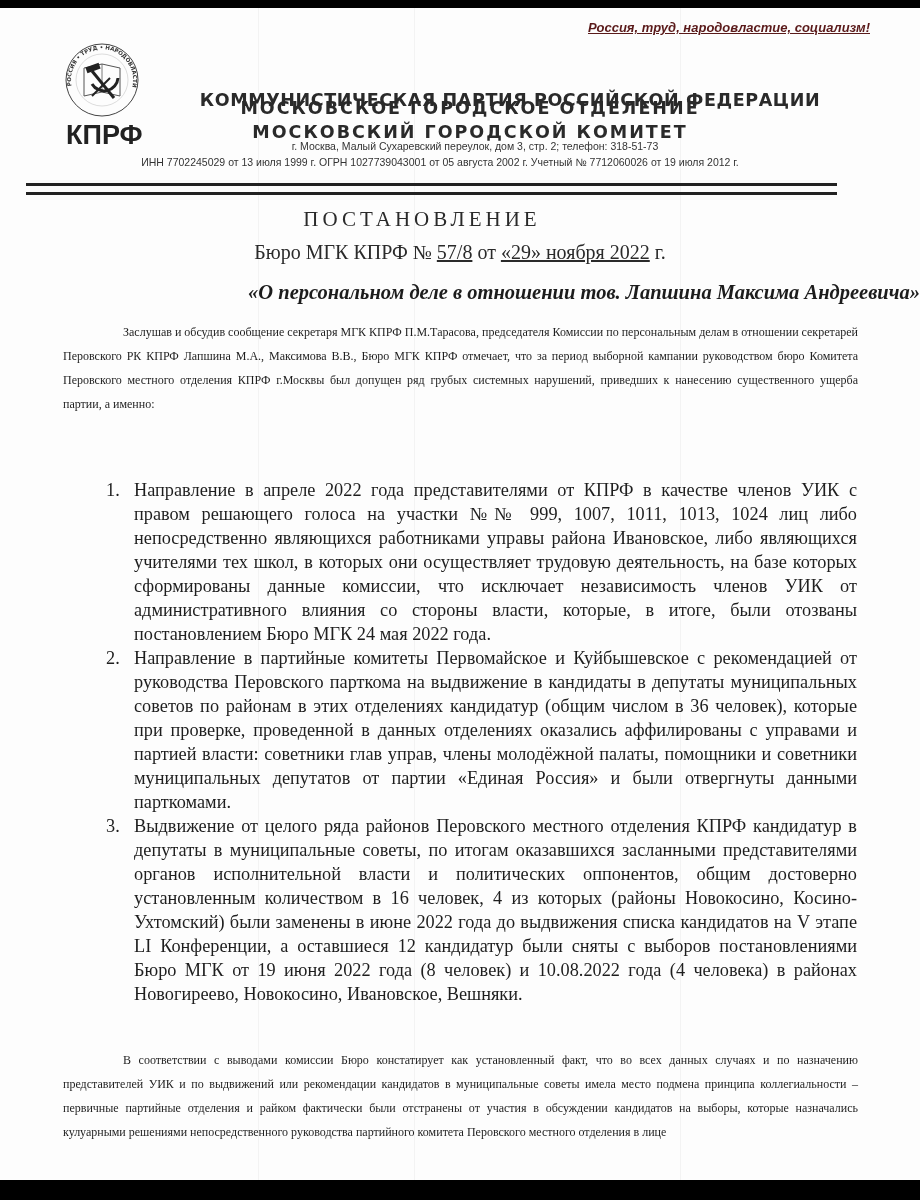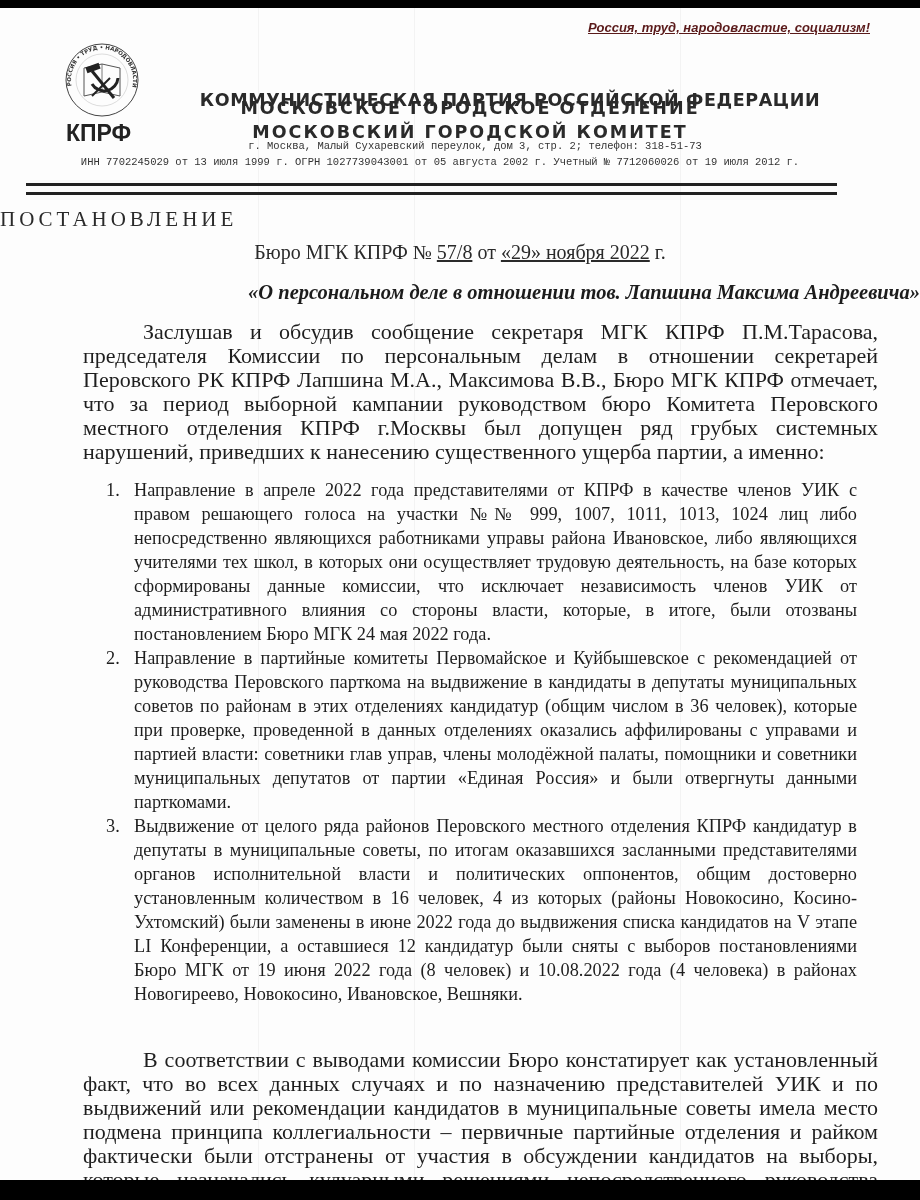--- a/index.html
+++ b/index.html
@@ -25,63 +25,62 @@
     font-style: italic; font-weight: bold;
     font-size: 13px; color: #5a1a1a;
     text-decoration: underline;
   }
   .logo {
     position: absolute; left: 62px; top: 30px; width: 96px; height: 115px;
   }
   .logo-text {
     position: absolute; left: 66px; top: 112px;
     font-family: "Liberation Sans", sans-serif;
-    font-weight: bold; font-size: 23px; color: #222;
+    font-weight: bold; font-size: 27px; color: #222;
     letter-spacing: 0px;
   }
   .hdr-line {
     position: absolute; left: 165px; width: 700px; text-align: center;
     font-family: "DejaVu Sans", sans-serif; font-weight: bold;
     color: #2a2a2a;
   }
   .hdr-1 { top: 41px; left: 160px; width: 700px; font-size: 17.5px; letter-spacing: 0.6px; margin-top: 41px; }
   .hdr-2 { top: 90px; left: 150px; width: 640px; font-size: 17.5px; letter-spacing: 2px; }
   .hdr-3 { top: 114px; left: 150px; width: 640px; font-size: 17.5px; letter-spacing: 2px; }
   .addr {
     position: absolute; left: 110px; width: 700px; text-align: center;
-    font-family: Liberation Mono, monospace; font-size: 10.5px; color: #333;
+    font-family: Liberation Sans, sans-serif; font-size: 10.5px; color: #333;
   }
   .addr-1 { top: 132px; left: 125px; }
   .addr-2 { top: 148px; left: 80px; width: 720px; }
   .rule {
     position: absolute; left: 26px; width: 811px; height: 3px; background: #222;
   }
   .rule-1 { top: 175px; }
   .rule-2 { top: 184px; }
 
   .title {
-    position: absolute; left: 0; width: 844px; text-align: left;
+    position: absolute; left: 0; width: 844px; text-align: center;
     top: 199px; font-size: 21px; letter-spacing: 4px; color: #2a2a2a;
   }
   .subtitle {
     position: absolute; left: 0; width: 920px; text-align: center;
     top: 233px; font-size: 20px; color: #2a2a2a;
   }
   .subtitle .u { text-decoration: underline; }
   .heading {
     position: absolute; left: 0; width: 920px; text-align: right;
     top: 273px; font-size: 20.5px; font-style: italic; font-weight: bold; color: #1c1c1c;
   }
 
   .para {
     position: absolute; left: 63px; width: 795px;
-    font-size: 22px; line-height: 24px;
+    font-size: 12px; line-height: 24px;
     text-align: justify; text-indent: 60px;
     color: #1e1e1e;
-    margin-left: 20px;
   }
   .para-1 { top: 312px; }
   .para-2 { top: 1040px; }
 
   .list { position: absolute; left: 104px; width: 753px; top: 470px; margin: 0; padding: 0; list-style: none; }
   .list-item { position: relative; padding-left: 30px; font-size: 18.3px; line-height: 24px; text-align: justify; color: #1e1e1e; }
   .list-num { position: absolute; left: 2px; top: 0; }
 </style>
 </head>
 <body>

